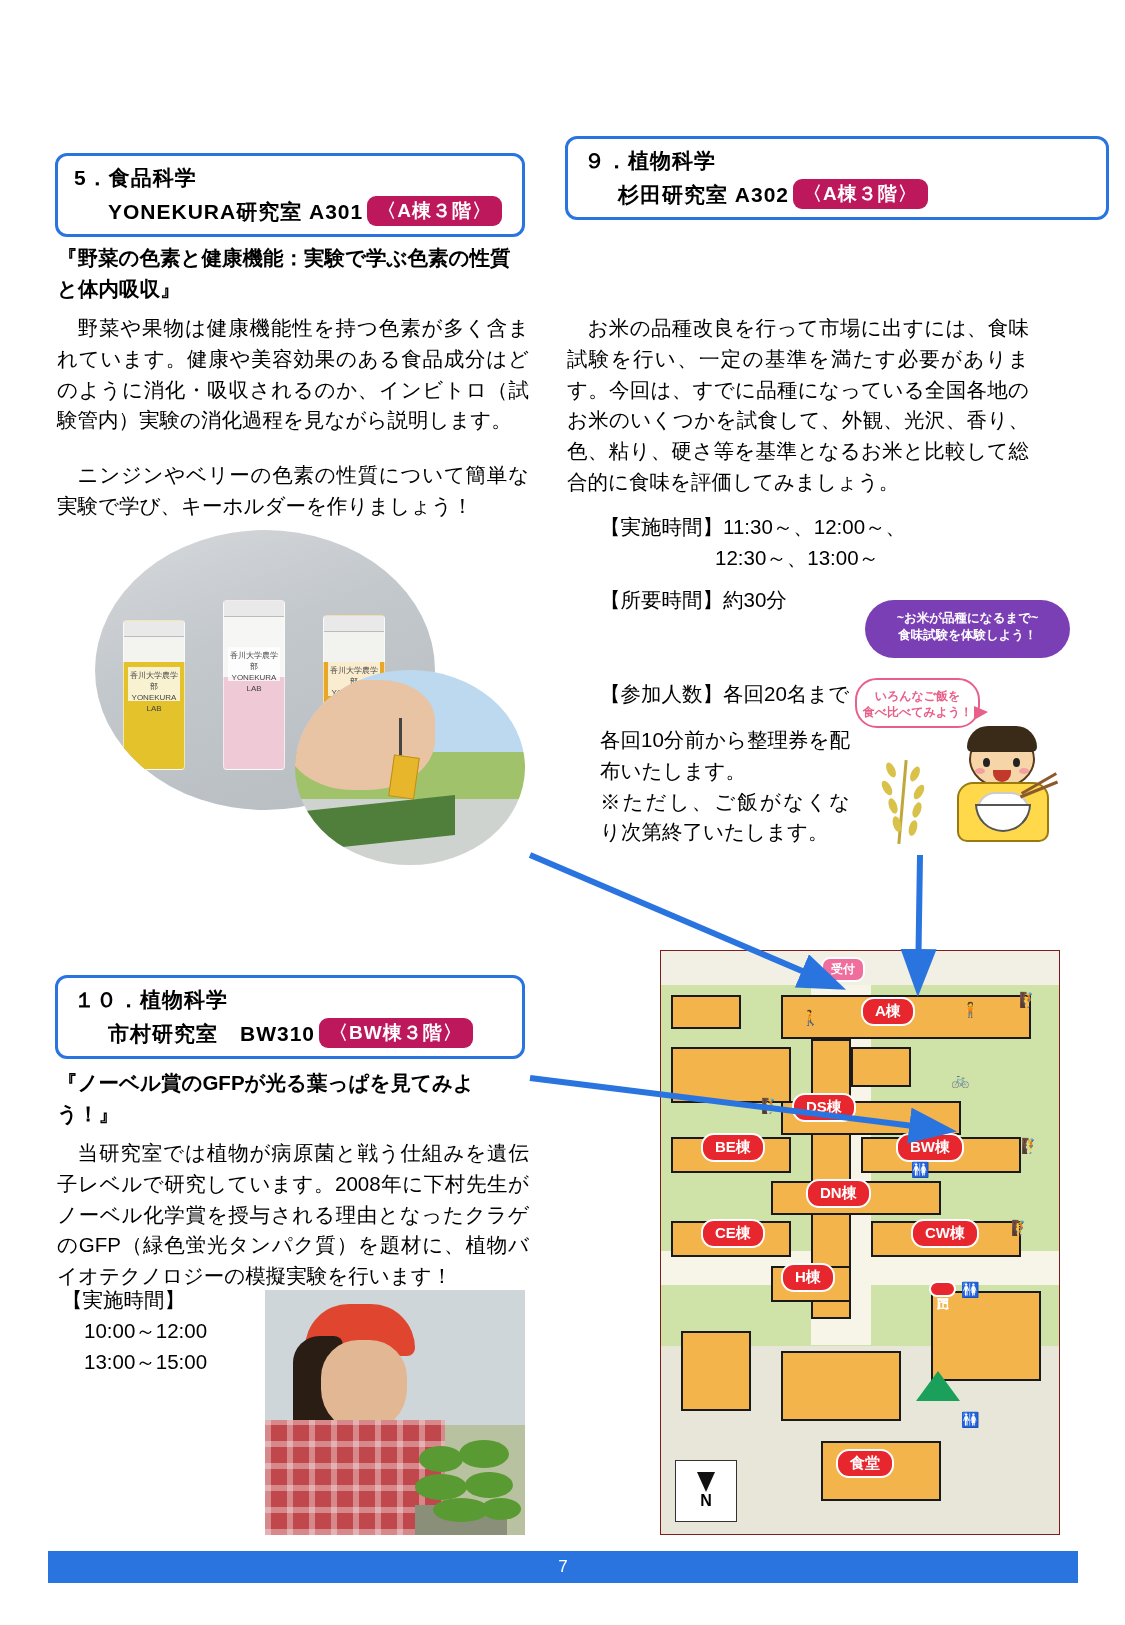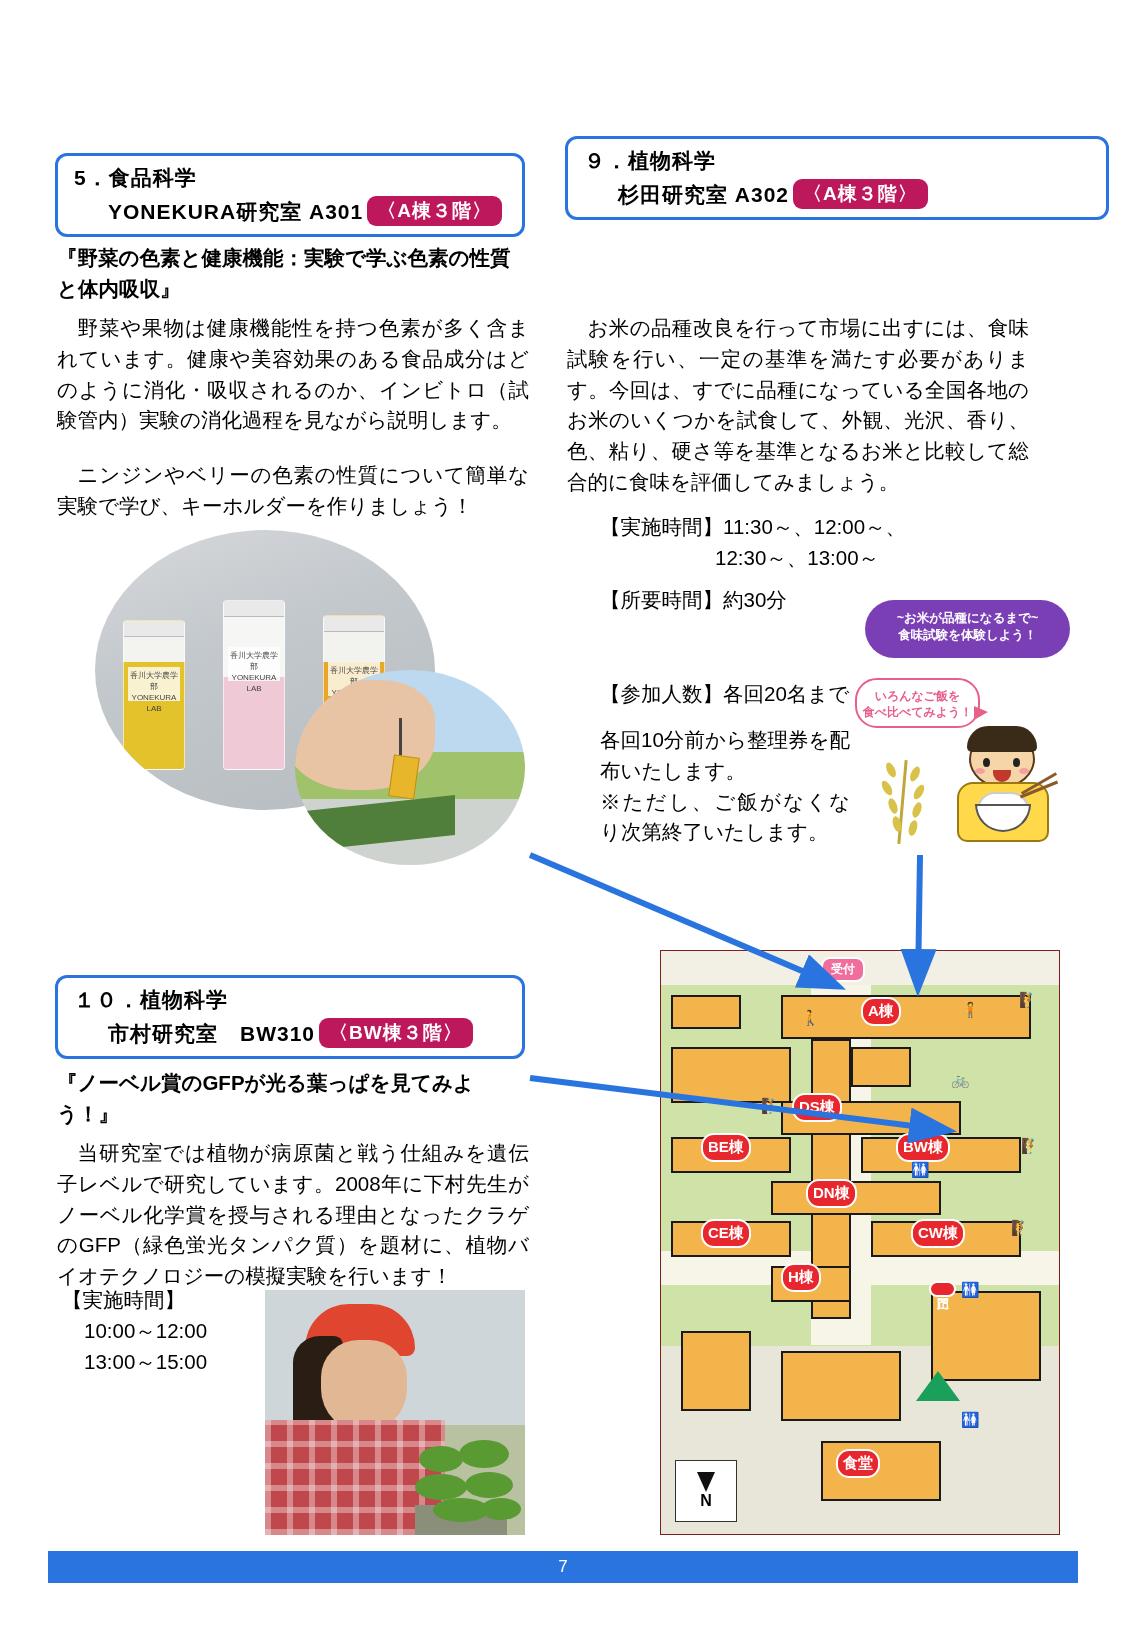--- a/index.html
+++ b/index.html
@@ -152,21 +152,21 @@
   
   .map {
     position:absolute; left:660px; top:950px; width:400px; height:585px;
     background:#eceade; overflow:hidden; border:1px solid #7f1d1d;
   }
   .green { position:absolute; background:#cfe3a8; }
   .road  { position:absolute; background:#f2efe4; }
   .bldg  { position:absolute; background:#f3b44b; border:2px solid #1a1a1a; }
   .maplabel {
     position:absolute; background:#e8262d; color:#fff; font-size:15px; font-weight:bold;
-    border-radius:13px; padding:3px 5px; border:2px solid #fff; white-space:nowrap;
+    border-radius:13px; padding:3px 12px; border:2px solid #fff; white-space:nowrap;
   }
   .pinklabel{
     position:absolute; background:#f06e9e; color:#fff; font-size:12px; font-weight:bold;
     border-radius:9px; padding:2px 8px; border:2px solid #fff; white-space:nowrap;
   }
   .vert-label{
     position:absolute; background:#e8262d; color:#fff; font-size:12px; font-weight:bold;
     border-radius:8px; padding:6px 3px; border:2px solid #fff;
     writing-mode:vertical-rl;
   }

